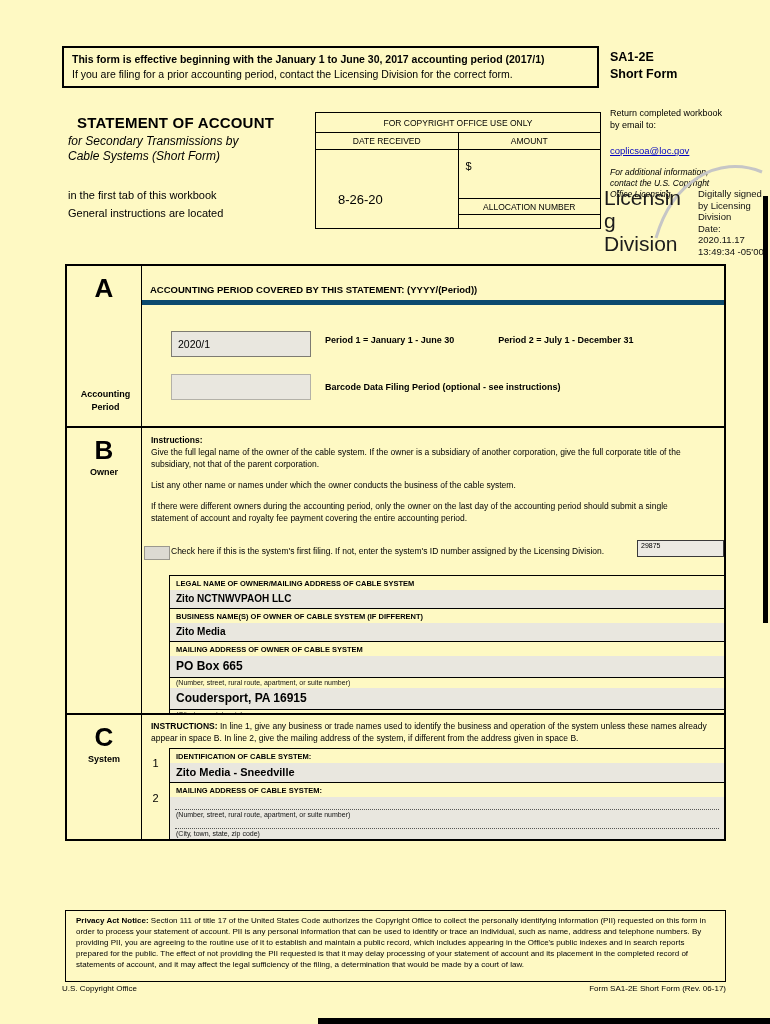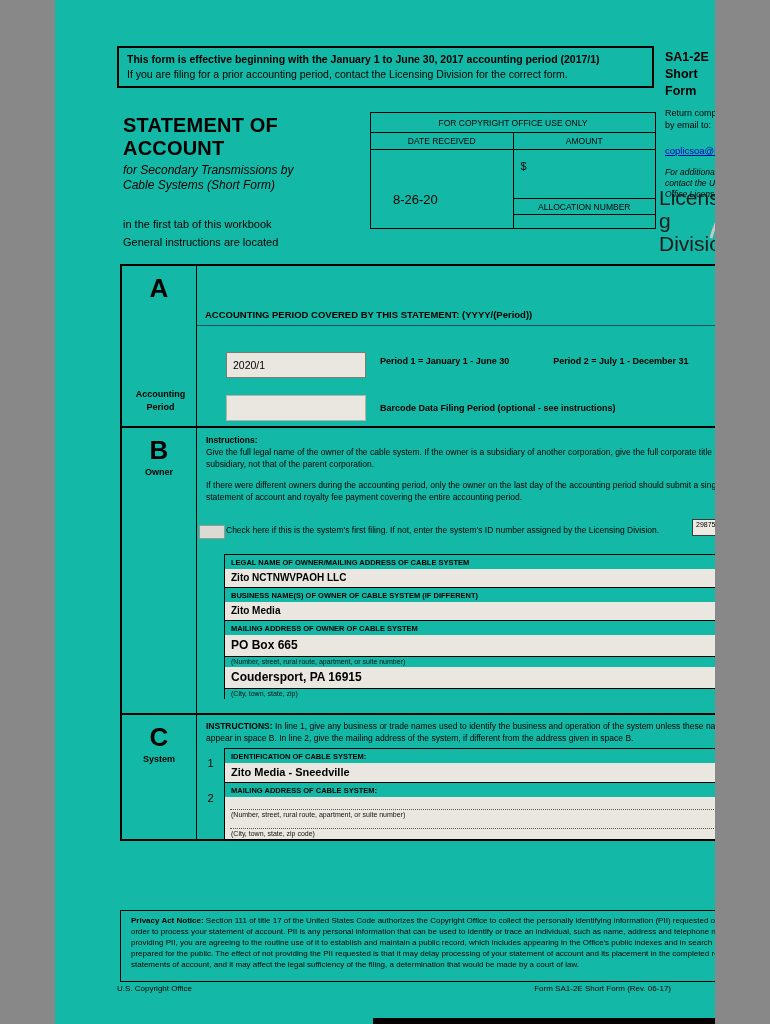--- a/index.html
+++ b/index.html
@@ -1,27 +1,27 @@
 <!DOCTYPE html>
 <html><head>
 <meta charset="utf-8">
 <style>
   * { margin:0; padding:0; box-sizing:border-box; }
   html,body { background:#888; }
   body { font-family:"Liberation Sans", sans-serif; color:#000; }
-  .page { position:relative; width:660px; height:1024px; background:#14b8a6; margin:0 auto; overflow:hidden; }
+  .page { position:relative; width:770px; height:1024px; background:#fef9c3; margin:0 auto; overflow:hidden; }
 
   
   .top-notice { position:absolute; left:62px; top:46px; width:537px; border:2px solid #000; padding:4px 8px 5px; font-size:10.5px; line-height:1.4; }
   .bold { font-weight:bold; }
   .form-code { position:absolute; left:610px; top:49px; font-size:12.5px; font-weight:bold; line-height:1.35; }
 
   
   .title-block { position:absolute; left:68px; top:114px; width:250px; }
-  .main-title { font-size:20px; font-weight:bold; letter-spacing:.2px; }
+  .main-title { font-size:15px; font-weight:bold; letter-spacing:.2px;margin-left:9px; }
   .subtitle { font-style:italic; font-size:12px; line-height:1.25; margin-top:3px; }
   .gen-instr { margin-top:22px; font-size:11px; line-height:1.65; }
 
   
   .office-box { position:absolute; left:315px; top:112px; width:286px; height:117px; border:1px solid #000; font-size:8.5px; }
   .office-title { height:20px; border-bottom:1px solid #000; text-align:center; padding-top:5px; }
   .office-labels { display:flex; height:17px; border-bottom:1px solid #000; }
   .office-cell { flex:1; text-align:center; padding-top:3px; }
   .office-cell.left { border-right:1px solid #000; }
   .office-body { display:flex; height:78px; }
@@ -50,21 +50,21 @@
   .section.sec-a { height:164px; margin-top:0; }
   .section.sec-b { height:289px; }
   .section.sec-c { height:128px; }
   .side { width:75px; border-right:1px solid #000; text-align:center; position:relative; flex:none; }
   .letter { font-size:26px; font-weight:bold; margin-top:7px; }
   .side-label { font-size:9px; font-weight:bold; line-height:1.45; }
   .side-bottom { position:absolute; left:3px; right:0; bottom:12px;text-align:center; }
   .content { flex:1; position:relative; min-width:0; }
 
   
-  .a-heading { border-bottom:1px solid #0c4a6e; padding:6px 8px 5px; font-size:9.5px; font-weight:bold;margin-top:37px; }
+  .a-heading { border-bottom:5px solid #0c4a6e; padding:18px 8px 5px; font-size:9.5px; font-weight:bold; }
   .a-body { padding:26px 0 0 29px; }
   .a-row { display:flex; align-items:flex-start; }
   .a-row.row2 { margin-top:17px; }
   .input-box { width:140px; height:26px; background:#e9e7df; border:1px solid #7d7b72; font-size:10.5px; padding:6px 6px 0; }
   .input-box.barcode { border-color:#b3b1a8; }
   .period-note { font-size:9px; font-weight:bold; margin-left:14px; padding-top:4px; }
   .period-note.p2 { margin-left:44px; }
   .barcode-label { font-size:9px; font-weight:bold; margin-left:14px; padding-top:8px; }
 
   
@@ -206,20 +206,21 @@
 
     <div class="section sec-b">
       <div class="side">
         <div class="letter">B</div>
         <div class="side-label">Owner</div>
       </div>
       <div class="content">
         <div class="b-instr">
           <div class="b-instr-title">Instructions:</div>
           <p>Give the full legal name of the owner of the cable system.  If the owner is a subsidiary of another corporation, give the full corporate title of the subsidiary, not that of the parent corporation.</p>
+          <p>List any other name or names under which the owner conducts the business of the cable system.</p>
           <p>If there were different owners during the accounting period, only the owner on the last day of the accounting period should submit a single statement of account and royalty fee payment covering the entire accounting period.</p>
         </div>
         <div class="b-filing-row">
           <span class="checkbox"></span>
           <span>Check here if this is the system's first filing. If not, enter the system's ID number assigned by the Licensing Division.</span>
           <span class="id-box">29875</span>
         </div>
         <div class="b-fields">
           <div class="f-label">LEGAL NAME OF OWNER/MAILING ADDRESS OF CABLE SYSTEM</div>
           <div class="f-value">Zito NCTNWVPAOH LLC</div>

